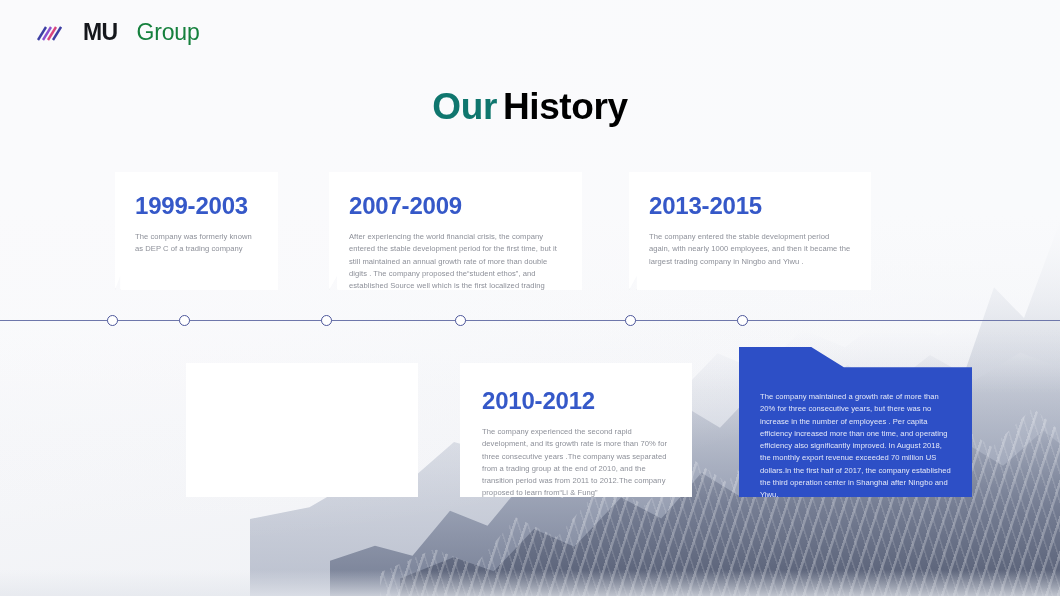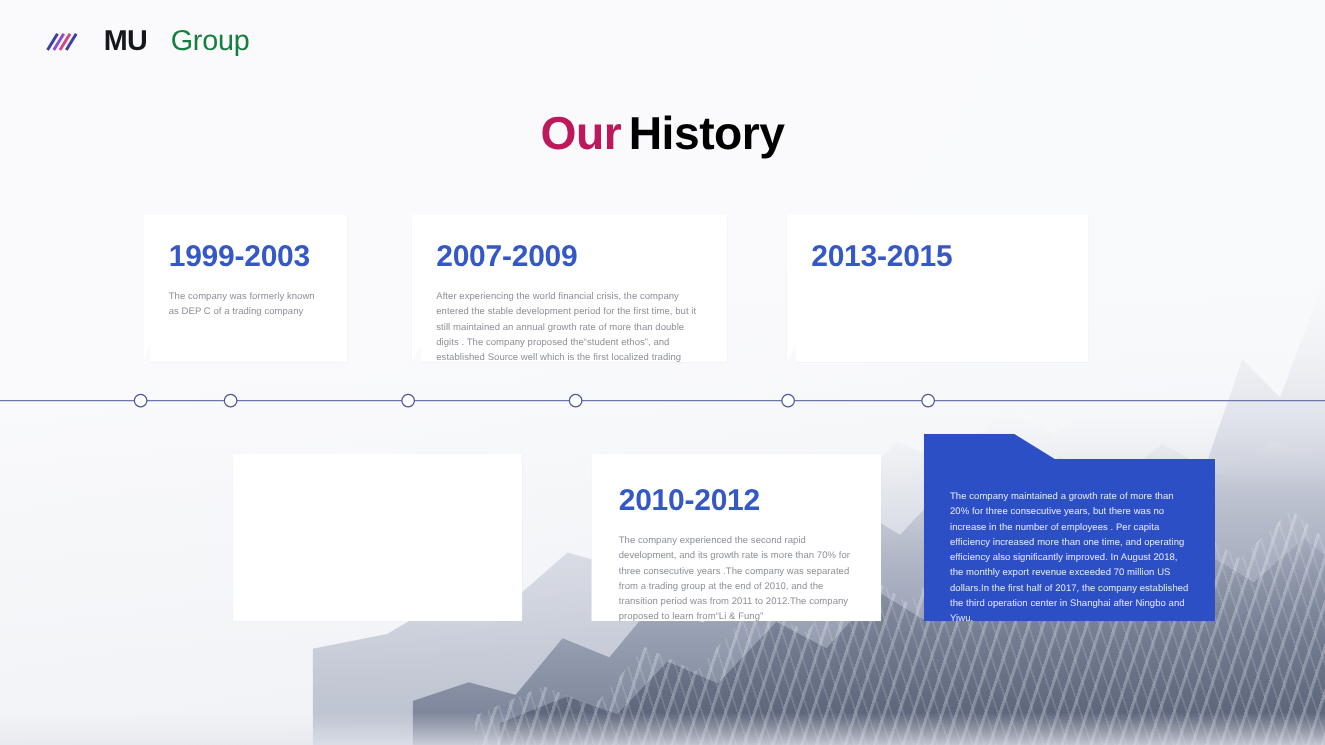--- a/index.html
+++ b/index.html
@@ -118,21 +118,21 @@
   .page-title {
     position: absolute;
     left: 0; right: 0; top: 88px;
     z-index: 5;
     text-align: center;
     font-size: 37px;
     font-weight: 700;
     letter-spacing: -0.4px;
     line-height: 1.05;
   }
-  .page-title .t-our { color: #be185d; }
+  .page-title .t-our { color: #0f766e; }
   .page-title .t-history { color: #000000; margin-left: 6px; }
 
   
   .timeline-axis {
     position: absolute;
     left: 0; right: 0;
     top: 320px;
     height: 1px;
     background: #6e77ab;
     z-index: 4;
@@ -177,21 +177,21 @@
   .card.lower {
     padding: 26px 20px 18px 22px;
     clip-path: polygon(0% 0%, 100% 0%, 100% 100%, 0% 100%);
   }
 
   
   #card-1999 { left: 115px; top: 172px; width: 163px; height: 118px; }
   #card-2007 { left: 329px; top: 172px; width: 253px; height: 118px; }
   #card-2013 { left: 629px; top: 172px; width: 242px; height: 118px; }
   #card-2004 { left: 186px; top: 363px; width: 232px; height: 134px; }
-  #card-2010 { left: 473px; top: 363px; width: 232px; height: 134px; }
+  #card-2010 { left: 460px; top: 363px; width: 232px; height: 134px; }
 
   
   #card-2016 {
     left: 739px; top: 347px; width: 233px; height: 150px;
     background: #2d4fc6;
     padding: 0;
     box-shadow: 0 2px 14px rgba(35,60,150,.26);
     clip-path: polygon(0% 0%, 31% 0%, 45% 13.5%, 100% 13.5%, 100% 100%, 0% 100%);
   }
   #card-2016 .inner {
@@ -246,20 +246,21 @@
   <div class="card-body">The company was formerly known as DEP C of a trading company</div>
 </div>
 
 <div class="card upper" id="card-2007">
   <div class="card-year">2007-2009</div>
   <div class="card-body">After experiencing the world financial crisis, the company entered the stable development period for the first time, but it still maintained an annual growth rate of more than double digits . The company proposed the“student ethos”,  and established Source well which is the first localized  trading company in Yiwu at the end of 2009.</div>
 </div>
 
 <div class="card upper" id="card-2013">
   <div class="card-year">2013-2015</div>
+  <div class="card-body">The company entered the stable development period again, with nearly 1000 employees, and then it became the largest trading company in Ningbo and Yiwu .</div>
 </div>
 
 <div class="card lower" id="card-2004">
 </div>
 
 <div class="card lower" id="card-2010">
   <div class="card-year">2010-2012</div>
   <div class="card-body">The company experienced the second rapid development, and its growth rate is more than 70% for three consecutive years .The company was separated from a trading group at the end of 2010, and the transition period was from 2011 to 2012.The company proposed to learn from“Li &amp; Fung”</div>
 </div>
 

